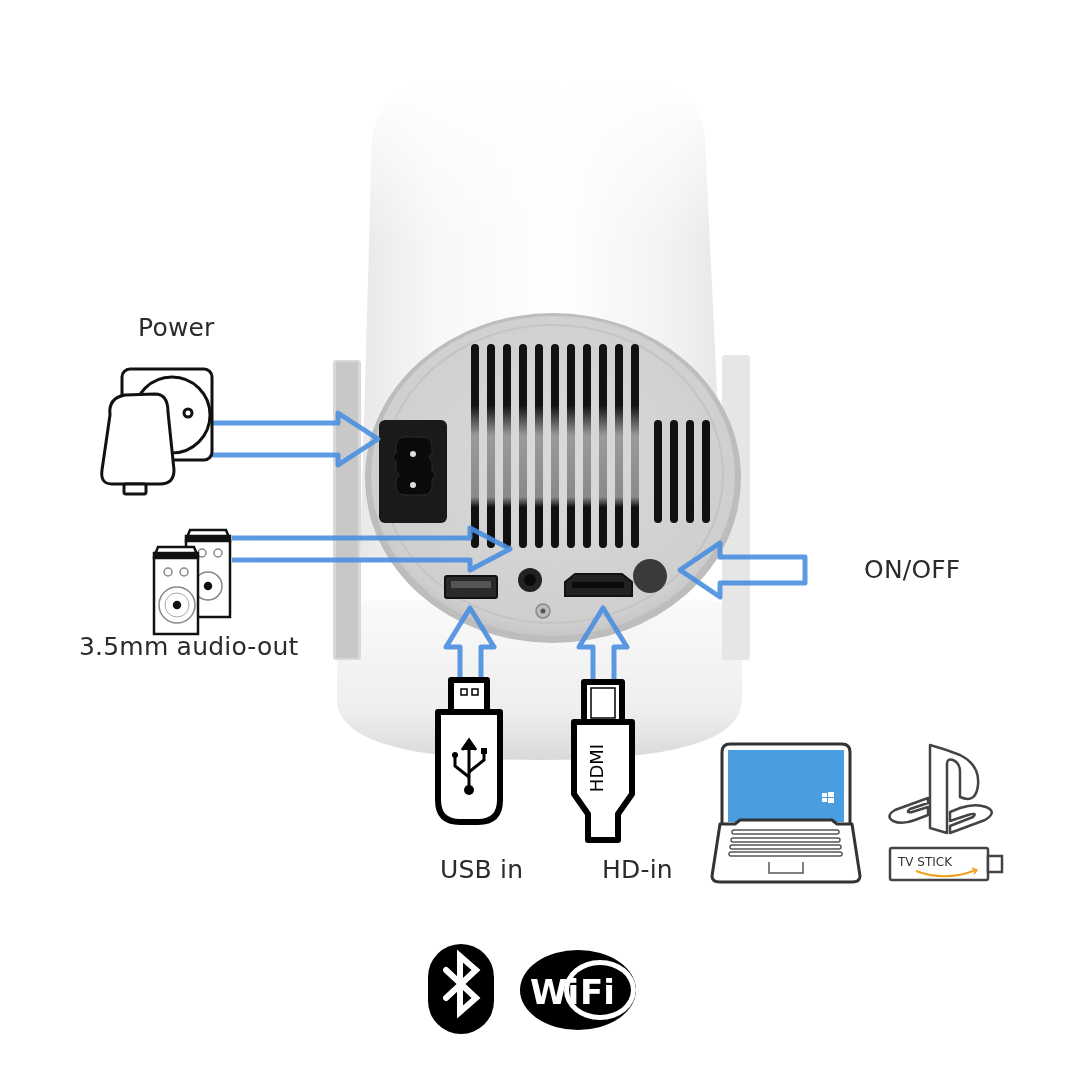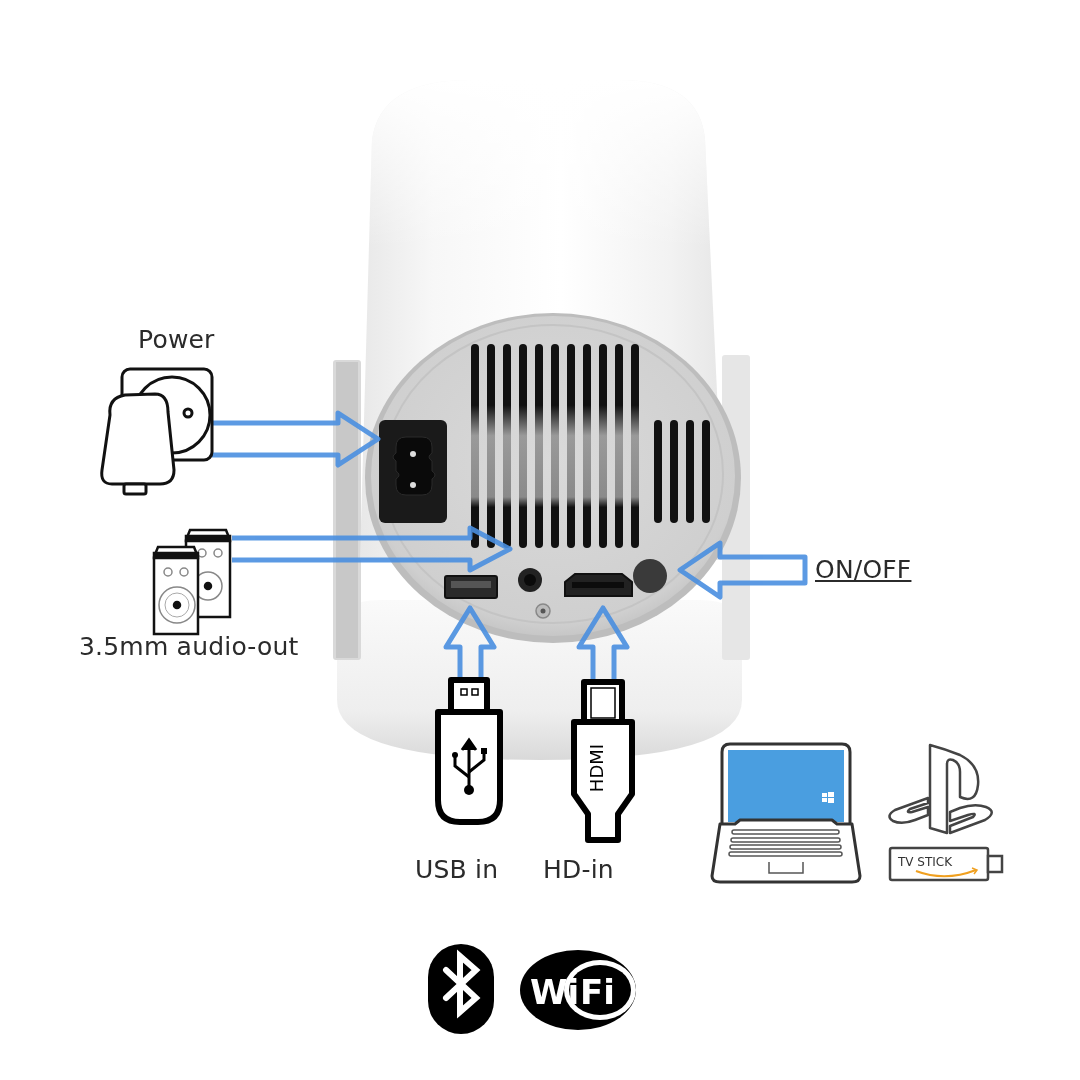--- a/index.html
+++ b/index.html
@@ -117,71 +117,71 @@
 <svg width="1080" height="1080">
   <g fill="#fff" stroke="#111" stroke-width="3" stroke-linejoin="round">
     <rect x="122" y="369" width="90" height="91" rx="8"></rect>
     <circle cx="172" cy="415" r="38" fill="#fff"></circle>
     <circle cx="188" cy="413" r="4" fill="#fff"></circle>
     <circle cx="141" cy="409" r="4" fill="#fff"></circle>
     <path d="M110 415 Q108 398 125 395 L155 394 Q168 394 168 412 L174 470 Q174 484 160 484 L112 484 Q100 484 102 470 Z"></path>
     <rect x="124" y="484" width="22" height="10" rx="2"></rect>
   </g>
 </svg>
-<div class="label" style="left:138px;top:313px;margin-top:12px;">Power</div>
+<div class="label" style="left:138px;top:313px;">Power</div>
 
 <svg width="1080" height="1080">
   <g fill="#fff" stroke="#111" stroke-width="2.5">
     <path d="M186 540 L190 530 L226 530 L230 540 L230 617 L186 617 Z"></path>
     <rect x="186" y="536" width="44" height="5" fill="#111"></rect>
     <circle cx="202" cy="553" r="4" stroke="#888" stroke-width="1.5"></circle>
     <circle cx="218" cy="553" r="4" stroke="#888" stroke-width="1.5"></circle>
     <circle cx="208" cy="586" r="14" stroke="#888" stroke-width="1.5"></circle>
     <circle cx="208" cy="586" r="3" fill="#111"></circle>
     <path d="M154 557 L158 547 L194 547 L198 557 L198 634 L154 634 Z"></path>
     <rect x="154" y="553" width="44" height="5" fill="#111"></rect>
     <circle cx="168" cy="572" r="4" stroke="#888" stroke-width="1.5"></circle>
     <circle cx="184" cy="572" r="4" stroke="#888" stroke-width="1.5"></circle>
     <circle cx="177" cy="605" r="18" stroke="#888" stroke-width="1.5"></circle>
     <circle cx="177" cy="605" r="12" stroke="#aaa" stroke-width="1"></circle>
     <circle cx="177" cy="605" r="3" fill="#111"></circle>
   </g>
 </svg>
 <div class="label" style="left:79px;top:632px;">3.5mm audio-out</div>
 
-<div class="label" style="left:815px;top:555px;text-decoration:underline;">ON/OFF</div>
+<div class="label" style="left:864px;top:555px;">ON/OFF</div>
 
 <svg width="1080" height="1080">
   <g stroke="#000" stroke-width="6" fill="#fff" stroke-linejoin="round">
     <rect x="451" y="680" width="36" height="32"></rect>
     <path d="M438 712 L500 712 L500 800 Q500 822 478 822 L460 822 Q438 822 438 800 Z"></path>
   </g>
   <rect x="461" y="689" width="6" height="6" fill="none" stroke="#000" stroke-width="1.5"></rect>
   <rect x="472" y="689" width="6" height="6" fill="none" stroke="#000" stroke-width="1.5"></rect>
   <g stroke="#000" stroke-width="3" fill="none">
     <path d="M469 740 L469 790"></path>
     <path d="M462 750 L469 740 L476 750" fill="#000"></path>
     <path d="M469 777 L455 766 L455 755"></path>
     <path d="M469 772 L484 760 L484 752"></path>
   </g>
   <circle cx="469" cy="790" r="5" fill="#000"></circle>
   <circle cx="455" cy="755" r="3" fill="#000"></circle>
   <rect x="481" y="748" width="6" height="6" fill="#000"></rect>
 </svg>
-<div class="label" style="left:415px;top:855px;">USB in</div>
+<div class="label" style="left:440px;top:855px;">USB in</div>
 
 <svg width="1080" height="1080">
   <g stroke="#000" stroke-width="6" fill="#fff" stroke-linejoin="round">
     <rect x="584" y="682" width="38" height="40"></rect>
     <path d="M574 722 L632 722 L632 794 L618 814 L618 840 L588 840 L588 814 L574 794 Z"></path>
   </g>
   <rect x="591" y="688" width="24" height="30" fill="none" stroke="#000" stroke-width="1.5"></rect>
   <text x="603" y="768" font-family="DejaVu Sans, sans-serif" font-size="18" fill="#000" text-anchor="middle" transform="rotate(-90 603 768)">HDMI</text>
 </svg>
-<div class="label" style="left:543px;top:855px;">HD-in</div>
+<div class="label" style="left:602px;top:855px;">HD-in</div>
 
 <svg width="1080" height="1080">
   <g stroke="#333" stroke-width="3" stroke-linejoin="round">
     <path d="M722 824 L722 752 Q722 744 730 744 L842 744 Q850 744 850 752 L850 824" fill="#fff"></path>
     <rect x="728" y="750" width="116" height="72" fill="#4a9ee0" stroke="none"></rect>
     <path d="M720 824 L735 824 L740 820 L832 820 L837 824 L852 824 L860 876 Q860 882 852 882 L720 882 Q712 882 712 876 Z" fill="#fff"></path>
   </g>
   <g fill="#fff">
     <rect x="822" y="793" width="5" height="4"></rect>
       <rect x="828" y="792" width="6" height="5"></rect>

